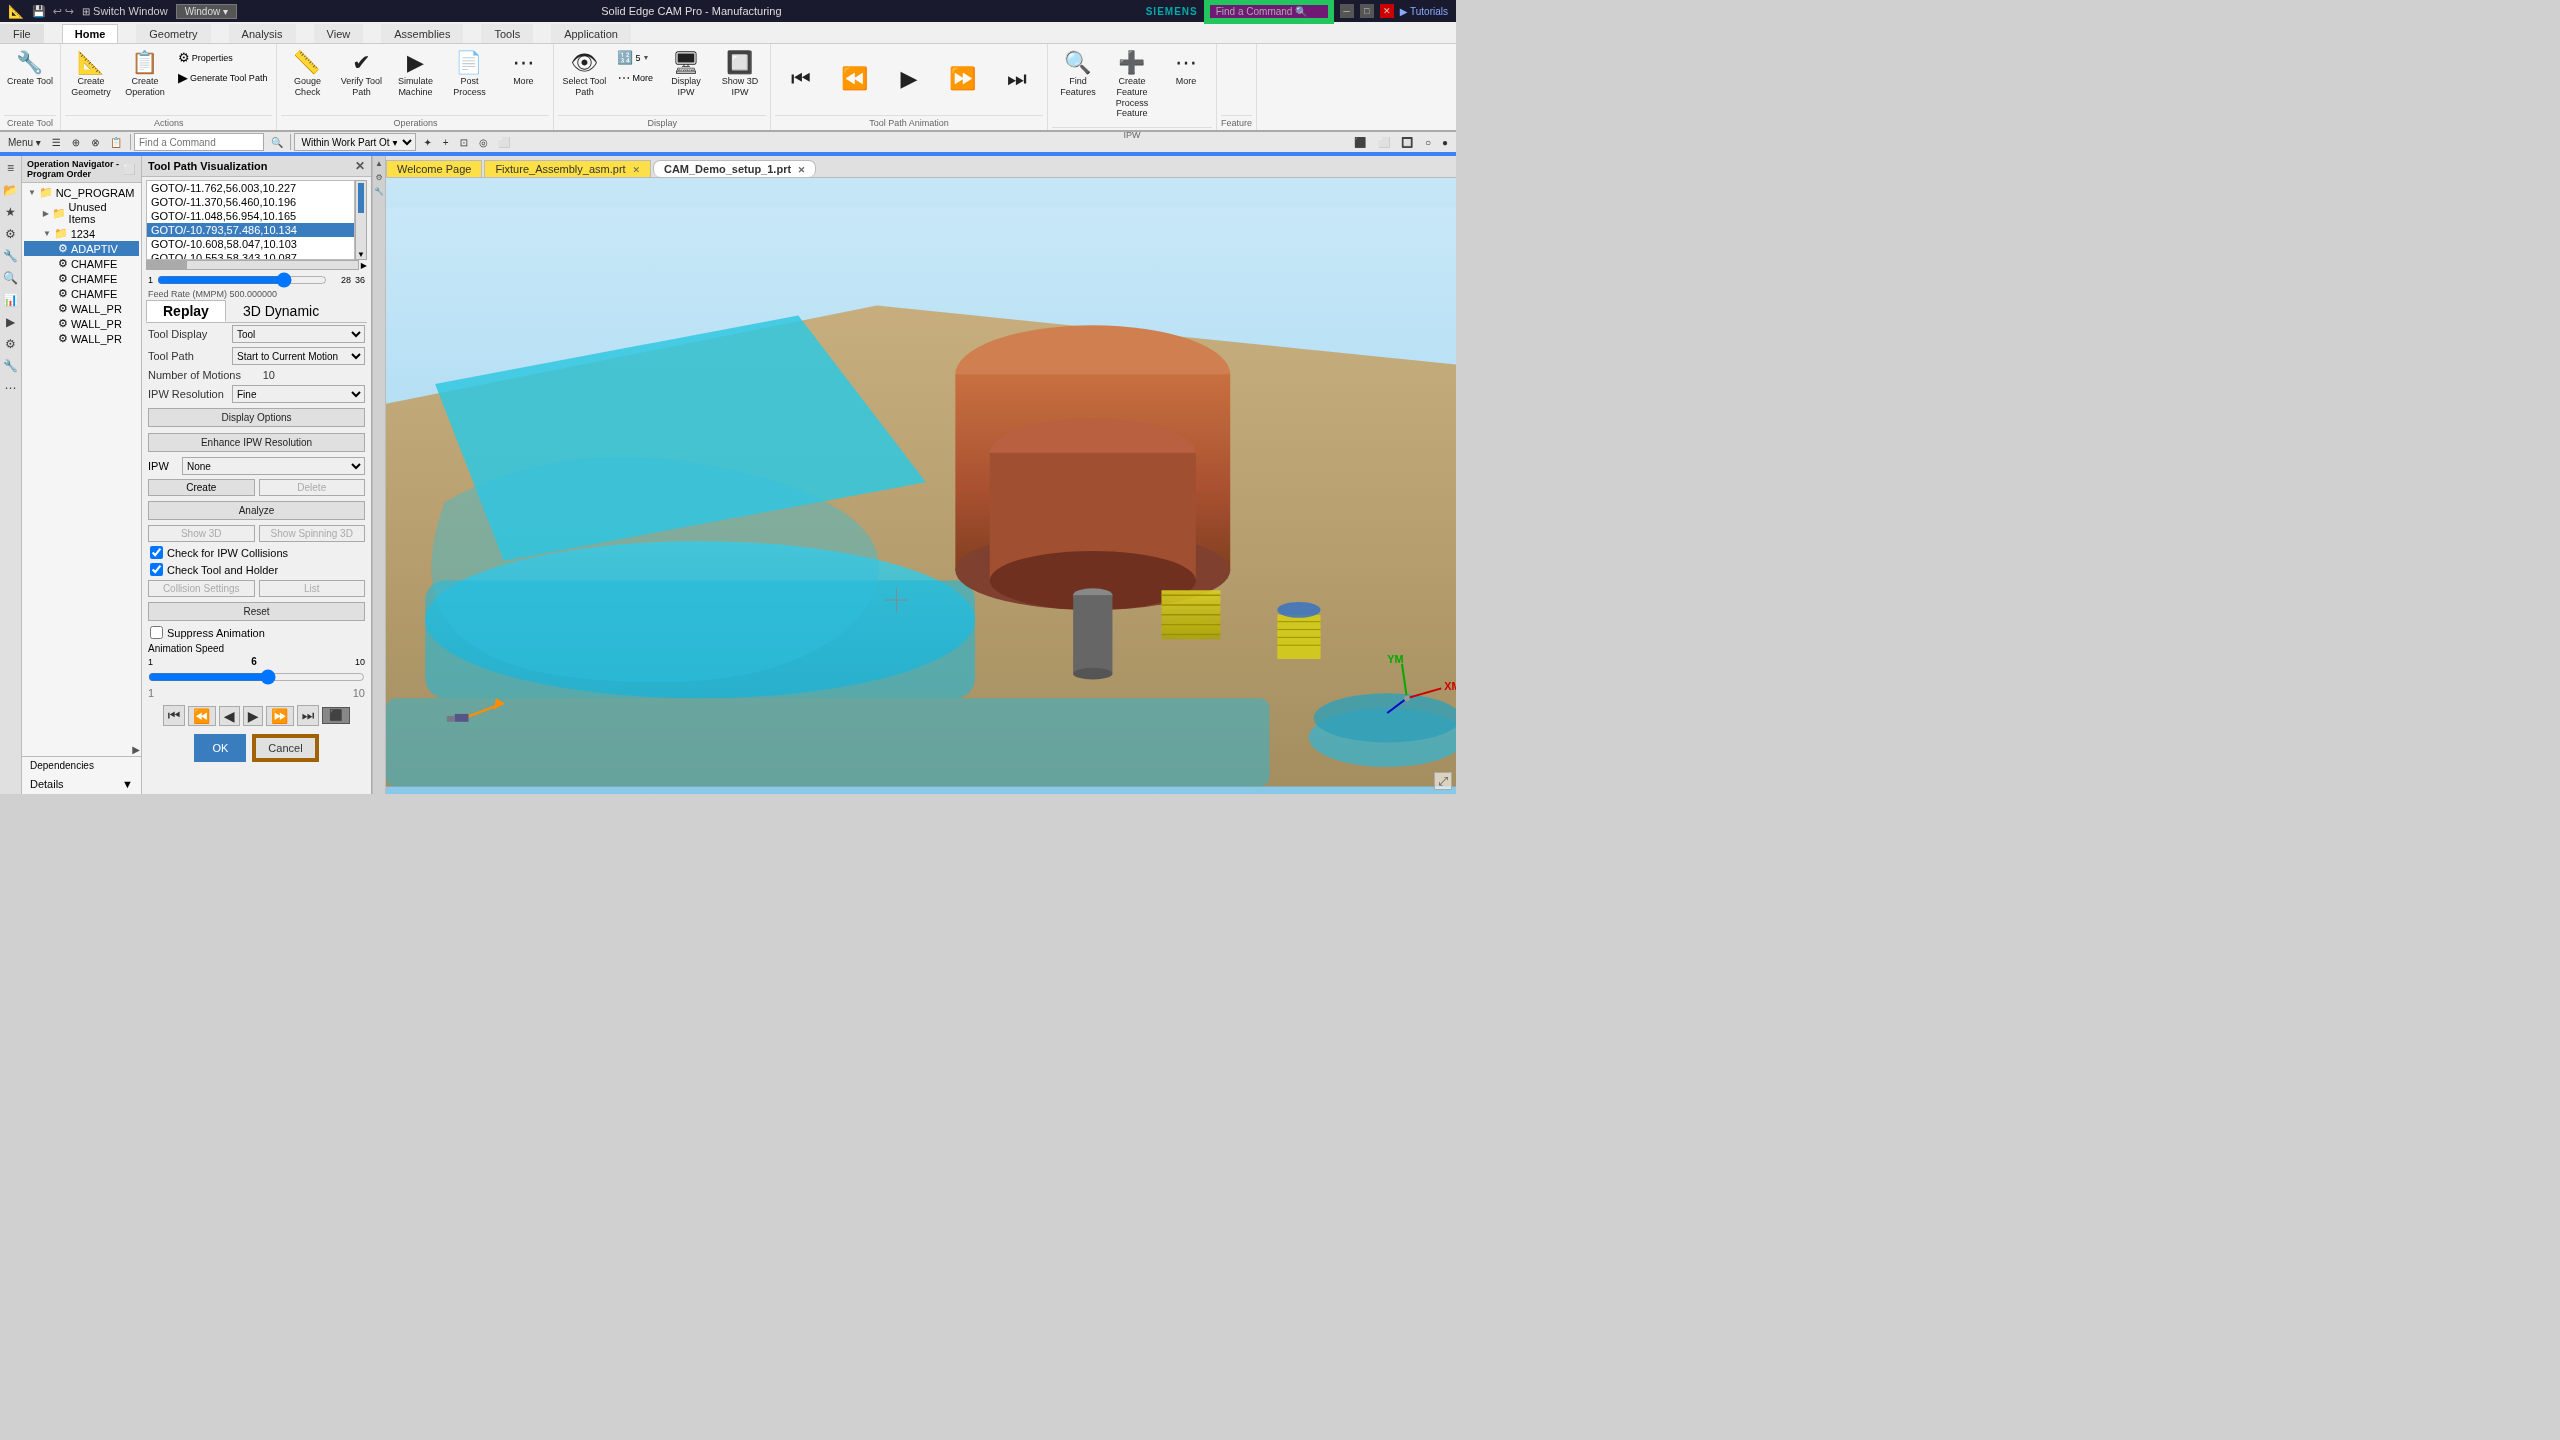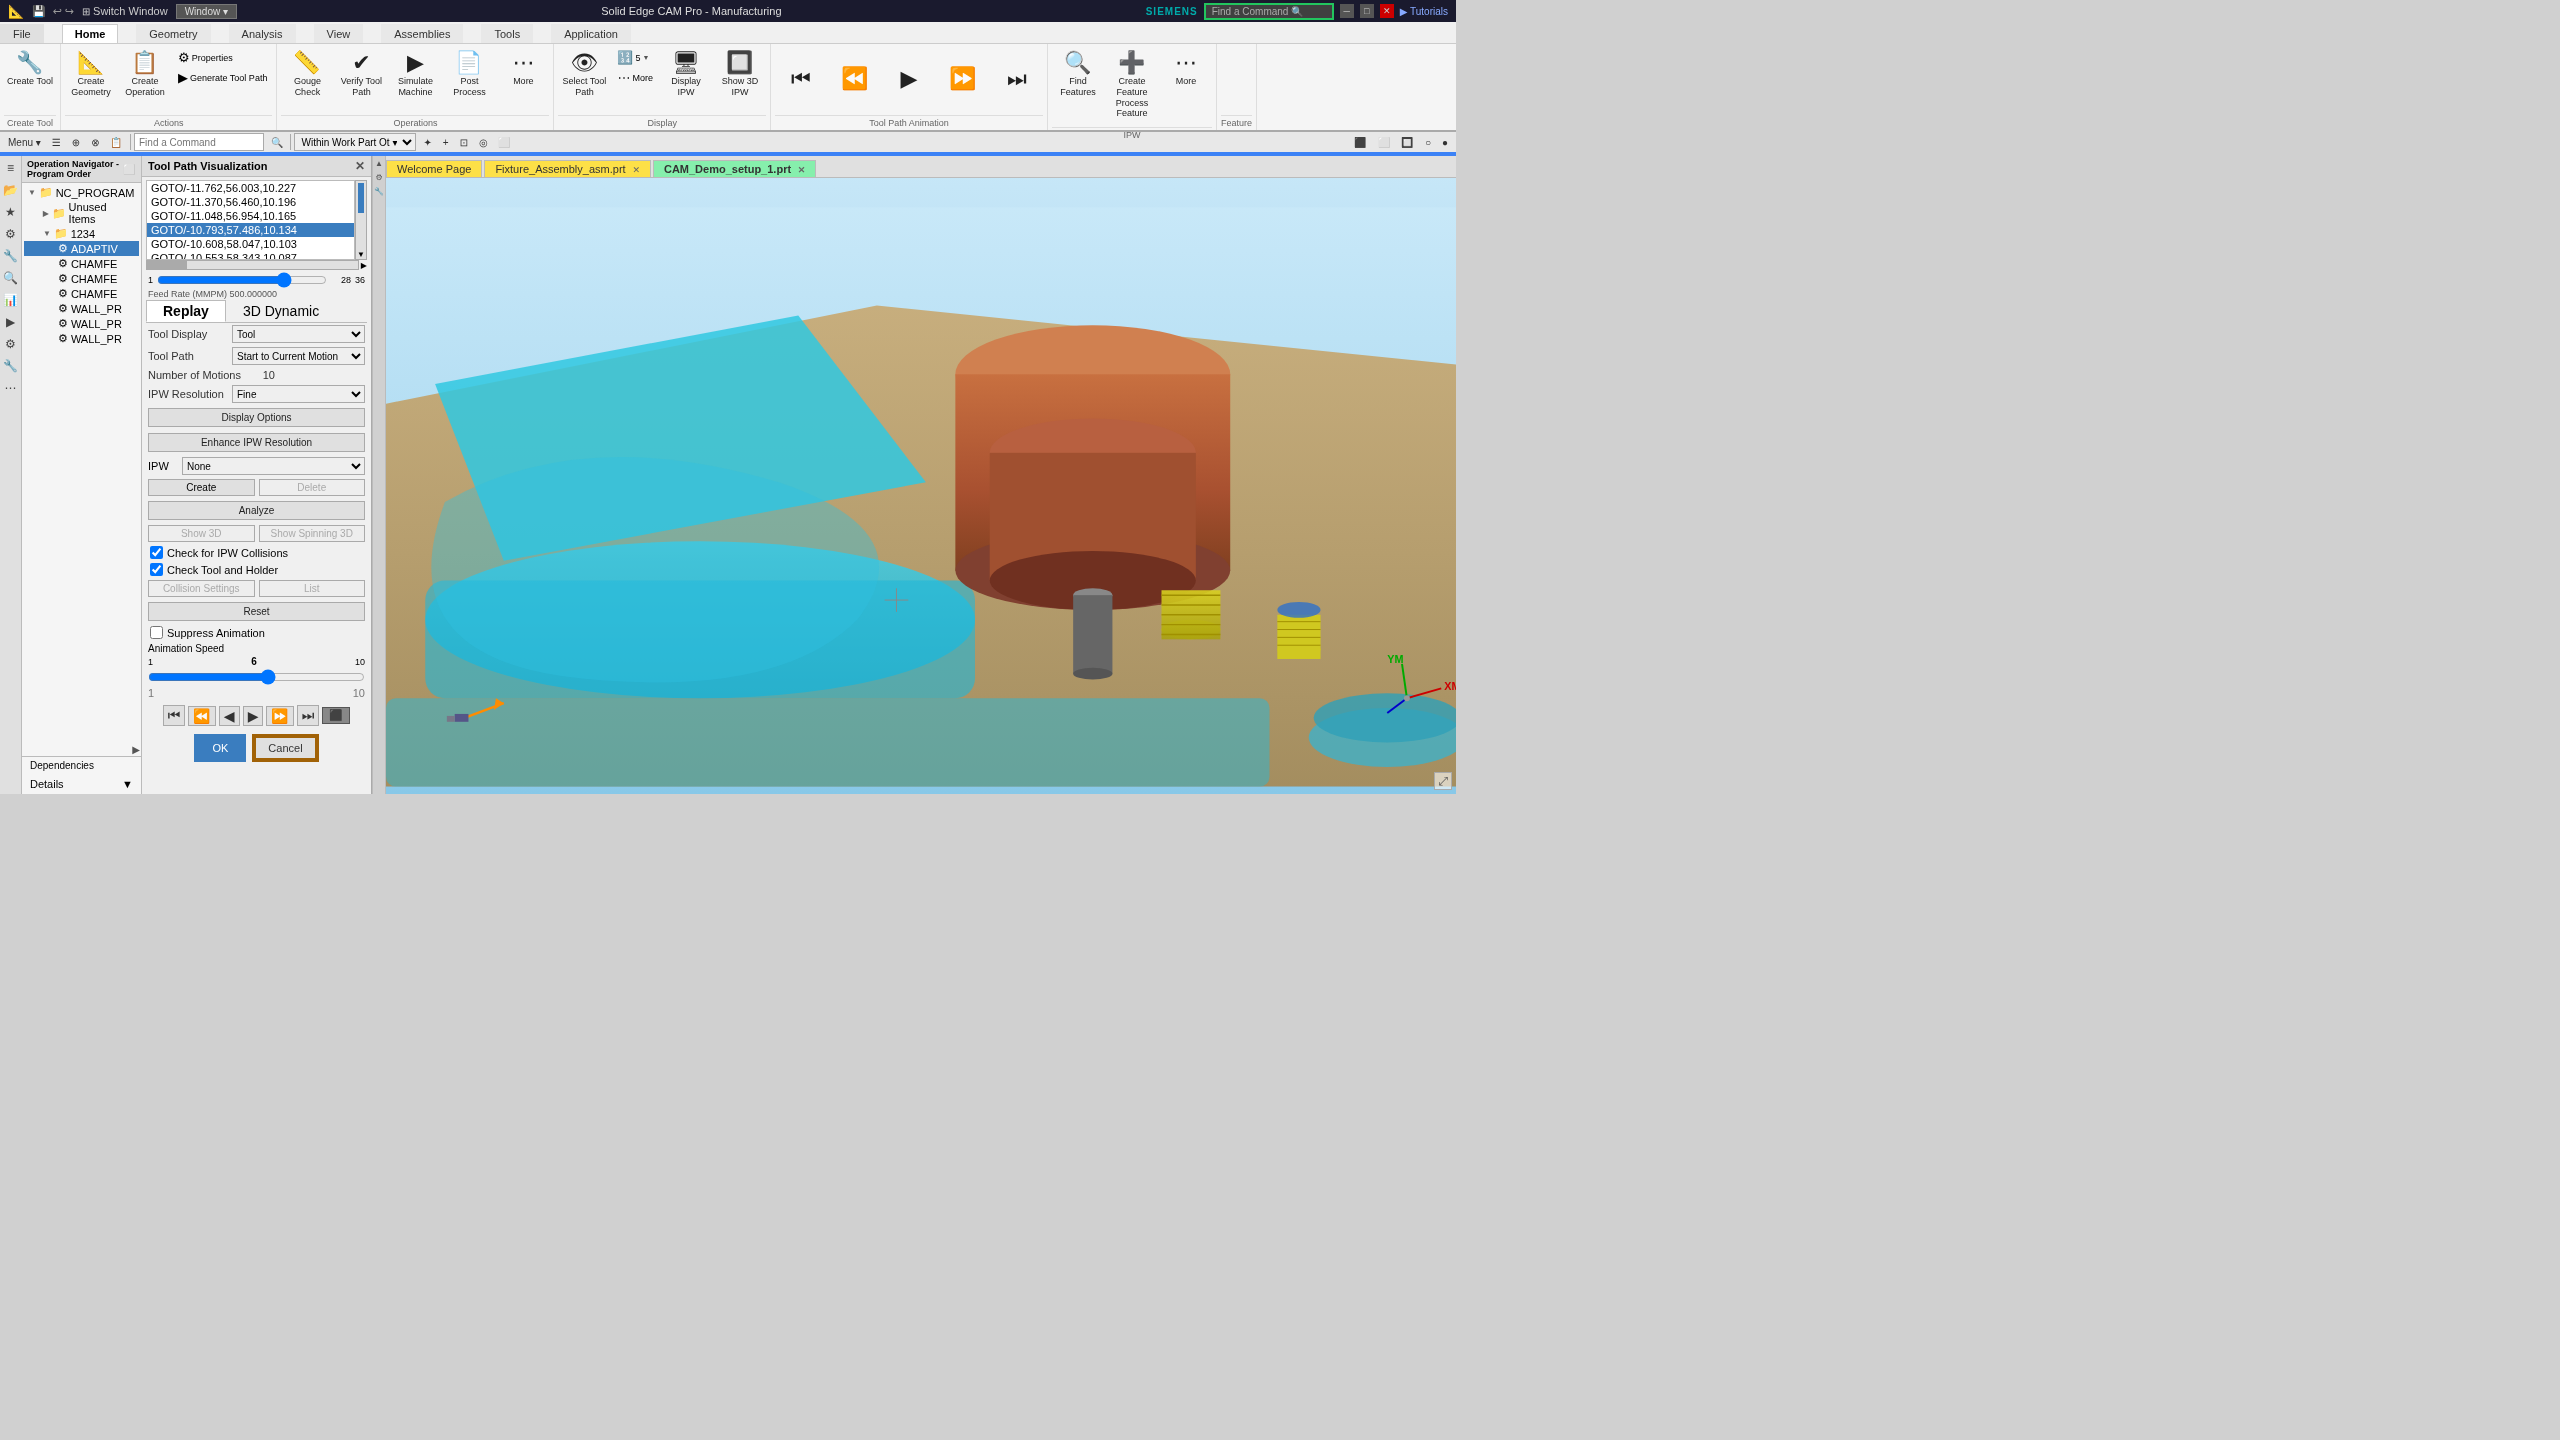--- a/index.html
+++ b/index.html
@@ -130,21 +130,21 @@
 
     
     #viewport {
       flex: 1; background: linear-gradient(180deg, #c8e8f8 0%, #b0d8f0 40%, #88c8e8 100%);
       position: relative; overflow: hidden;
     }
     #viewport-tabs {
       display: flex; background: #e0e0e0; border-bottom: 1px solid #bbb; height: 22px; align-items: flex-end;
     }
     .vp-tab { padding: 2px 10px; font-size: 10px; cursor: pointer; border: 1px solid #bbb; border-bottom: none; background: #fde047; margin-right: 2px; color: #333; }
-    .vp-tab.active { background: #86efac; font-weight: bold; }
+    .vp-tab.active { background: #ffffff; font-weight: bold; border-radius: 7px; }
     .vp-tab .close { margin-left: 4px; font-size: 9px; color: #666; cursor: pointer; }
 
     
     #scene-svg { width: 100%; height: 100%; }
 
     
     .tpv-ipw-label { min-width: 30px; }
 
     
     .ribbon-col { display: flex; flex-direction: column; gap: 1px; justify-content: center; }
@@ -169,21 +169,21 @@
       <span style="cursor:pointer;">↪</span>
     </span>
     <span class="qs-btn" style="color:#ccc;font-size:10px;">
       ⊞ <span>Switch Window</span>
     </span>
     <span class="window-btn" style="background:#555;border:1px solid #777;padding:1px 8px;font-size:10px;cursor:pointer;">Window ▾</span>
   </div>
   <span>Solid Edge CAM Pro - Manufacturing</span>
   <div style="display:flex;align-items:center;gap:6px;">
     <span style="color:#00aaaa;font-weight:bold;font-size:10px;letter-spacing:1px;">SIEMENS</span>
-    <span style="background:#404040;border:2px solid #22c55e;padding:1px 6px;font-size:10px;color:#aaa;width:130px;">Find a Command 🔍</span>
+    <span style="background:#701a75;border:6px solid #22c55e;padding:1px 6px;font-size:10px;color:#aaa;width:130px;">Find a Command 🔍</span>
     <span class="winbtn">─</span>
     <span class="winbtn">□</span>
     <span class="winbtn" style="background:#c00;">✕</span>
     <span style="color:#88aaff;font-size:10px;cursor:pointer;">▶ Tutorials</span>
   </div>
 </div>
 
 <div id="ribbon-tabs">
   <div class="ribbon-tab" style="background:#e0e0e0;">File</div>
   <div class="ribbon-tab active">Home</div>

